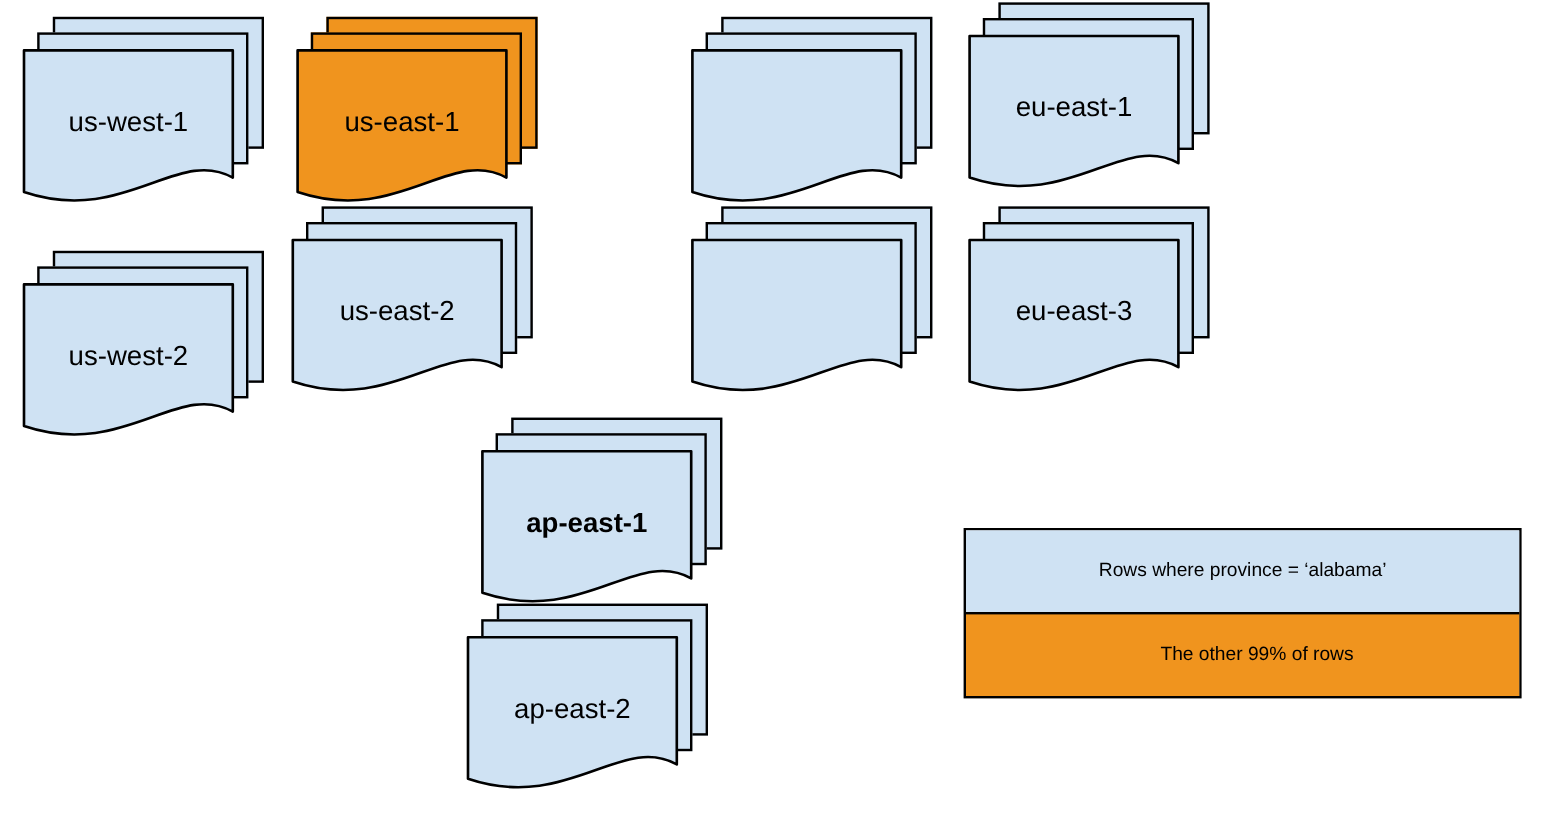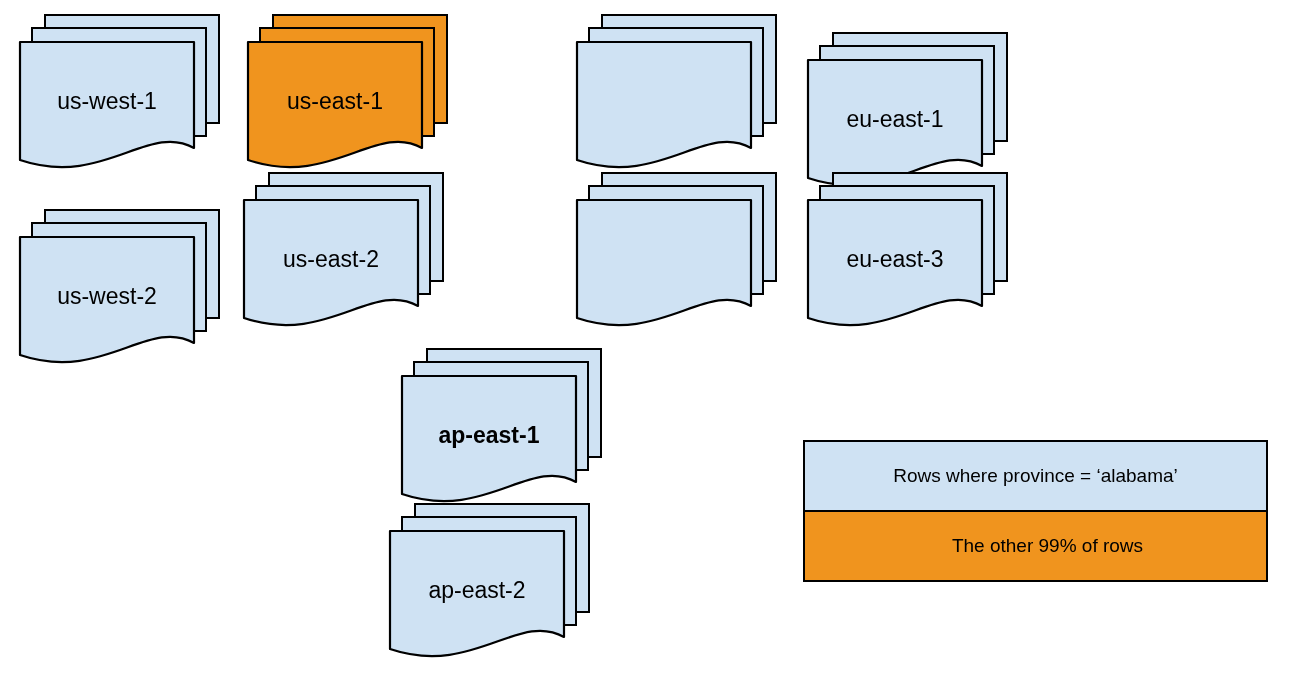--- a/index.html
+++ b/index.html
@@ -77,21 +77,21 @@
     height: 142px;
     border: 2px solid var(--stroke);
     display: flex;
     flex-direction: column;
   }
   .legend-row {
     flex: 1 1 0;
     display: flex;
     align-items: center;
     justify-content: center;
-    font-size: 19px;
+    font-size: 16px;
     color: #000000;
   }
   .legend-row + .legend-row { border-top: 2px solid var(--stroke); }
   .legend-row.light { background: var(--light-fill); }
   .legend-row.highlight { background: var(--highlight-fill); padding-left: 24px; }
 </style>
 </head>
 <body>
 
 <div class="canvas">
@@ -112,21 +112,21 @@
     </svg>
     <div class="stack-label">us-east-1</div>
   </div>
       <div class="stack light" style="left: 575px; top: 14px;">
     <div class="sheet back2"></div>
     <div class="sheet back1"></div>
     <svg class="doc-front" viewBox="0 0 178 136" aria-hidden="true">
       <path d="M2 2 H176 V108 C130 82 85 148 2 120 Z"></path>
     </svg>
   </div>
-      <div class="stack light" style="left: 806px; top: 32px;">
+      <div class="stack light" style="left: 806px; top: 2px;">
     <div class="sheet back2"></div>
     <div class="sheet back1"></div>
     <svg class="doc-front" viewBox="0 0 178 136" aria-hidden="true">
       <path d="M2 2 H176 V108 C130 82 85 148 2 120 Z"></path>
     </svg>
     <div class="stack-label">eu-east-1</div>
   </div>
       <div class="stack light" style="left: 18px; top: 172px; margin-top: 37px;">
     <div class="sheet back2"></div>
     <div class="sheet back1"></div>

